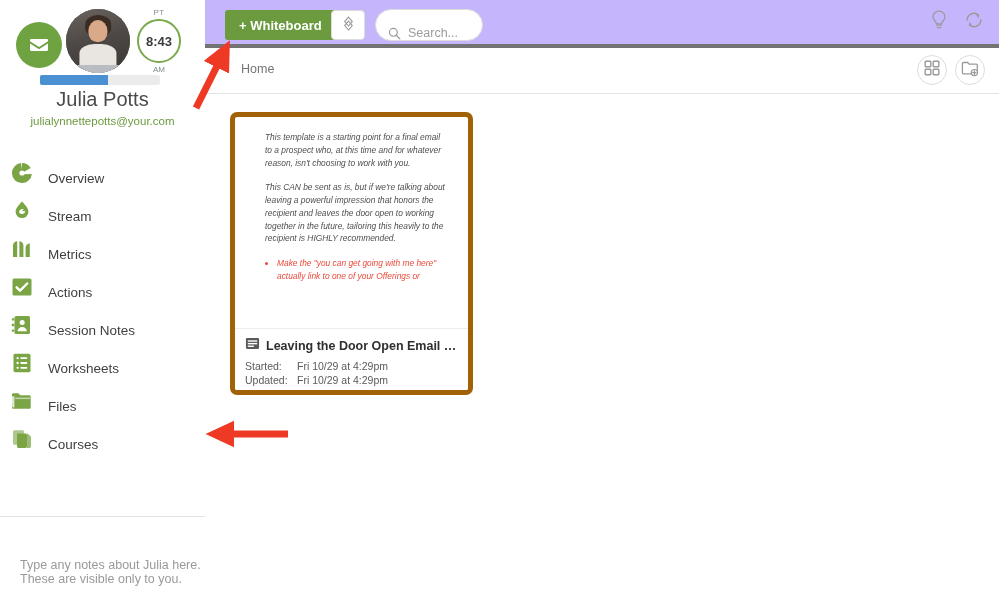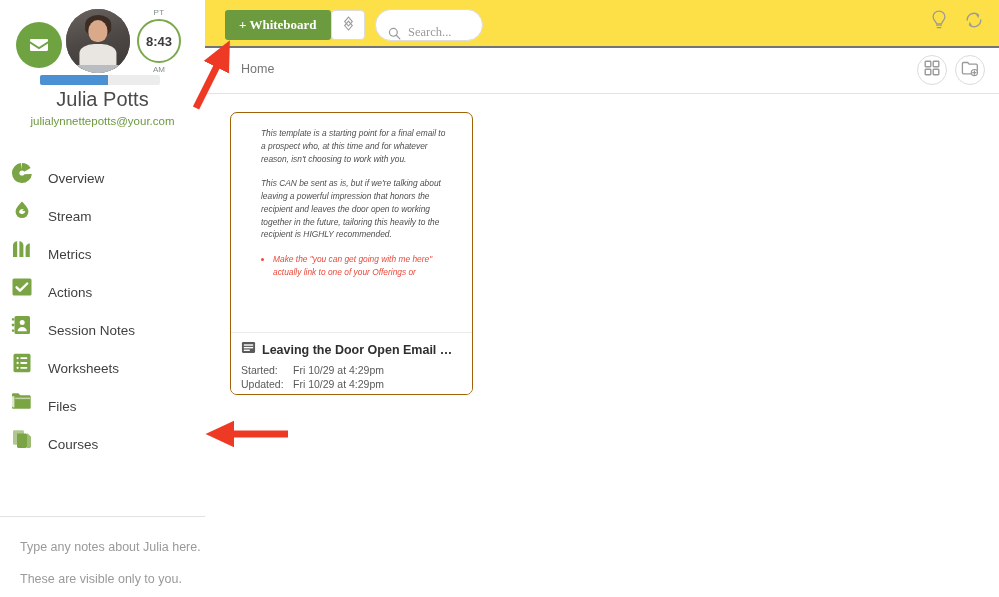--- a/index.html
+++ b/index.html
@@ -98,27 +98,27 @@
     cursor: pointer;
   }
 
   .notes-divider {
     position: absolute; left: 0; top: 516px; width: 205px; height: 1px;
     background: #e2e2e2;
   }
   .note-line {
     position: absolute; left: 20px; font-size: 12.5px; color: #9a9a9a;
   }
-  .note-line.l1 { top: 540px; }
+  .note-line.l1 { top: 558px; }
   .note-line.l2 { top: 572px; }
 
   
   #topbar {
     position: absolute; left: 205px; top: 0; width: 794px; height: 48px;
-    background: #fde047; border-bottom: 2px solid #737373; font-family: Liberation Serif, serif;
+    background: #c4b5fd; border-bottom: 4px solid #737373;
   }
   .btn-primary {
     position: absolute; left: 20px; top: 10px; height: 30px; padding: 0 14px;
     background: #6b9a3f; color: #fff; border: none; border-radius: 3px;
     font-size: 13px; font-weight: bold; font-family: inherit; cursor: pointer;
   }
   .btn-sort {
     position: absolute; left: 126px; top: 10px; width: 34px; height: 30px;
     border: 1px solid #dcdcdc; border-radius: 4px; background: #fff;
     display: flex; align-items: center; justify-content: center; cursor: pointer;
@@ -154,21 +154,21 @@
     background: #fff;
   }
 
   
   #main {
     position: absolute; left: 205px; top: 94px; width: 794px; height: 503px;
     background: #fff;
   }
   .wb-card {
     position: absolute; left: 25px; top: 18px; width: 243px; height: 283px;
-    background: #fff; border: 1px solid #a16207; border-radius: 7px;
+    background: #fff; border: 5px solid #a16207; border-radius: 7px;
     overflow: hidden;
   }
   .wb-preview {
     position: absolute; left: 0; top: 0; right: 0; bottom: 62px;
     padding: 14px 20px 0 30px; overflow: hidden;
   }
   .wb-preview p {
     margin: 0 0 12px 0; font-size: 8.4px; line-height: 1.52;
     font-style: italic; color: #4e4e4e; font-weight: 500;
   }

